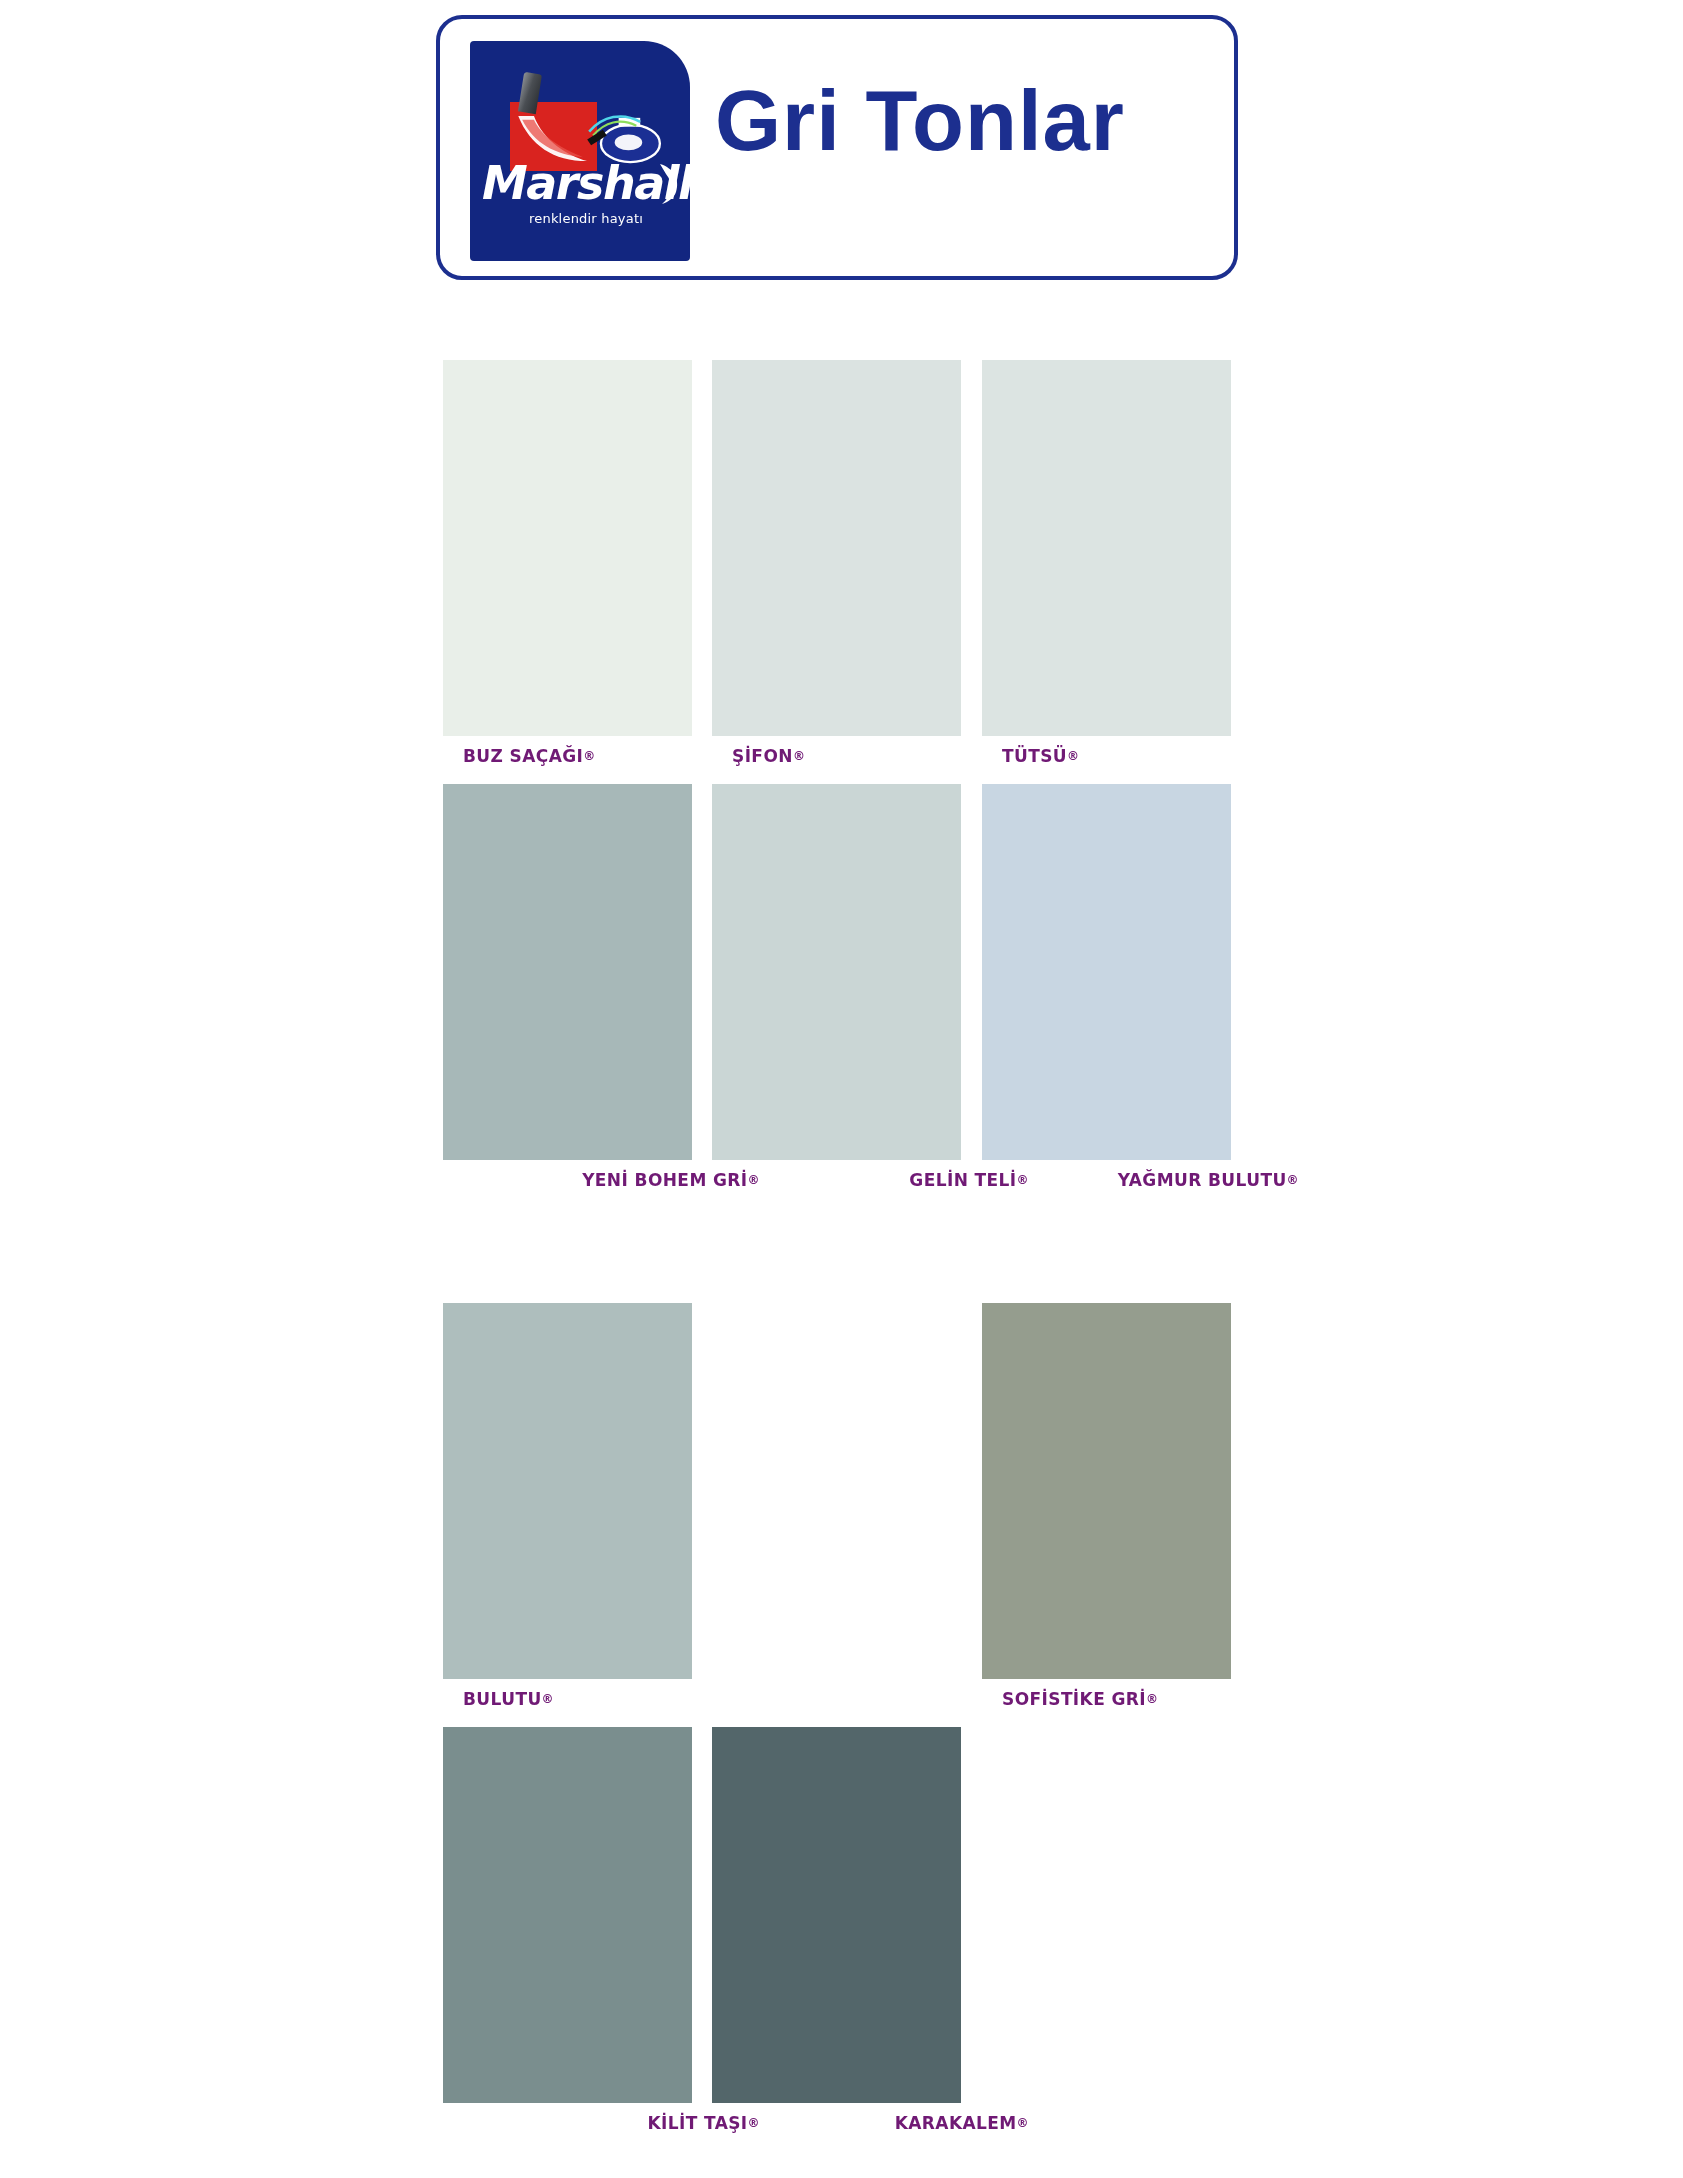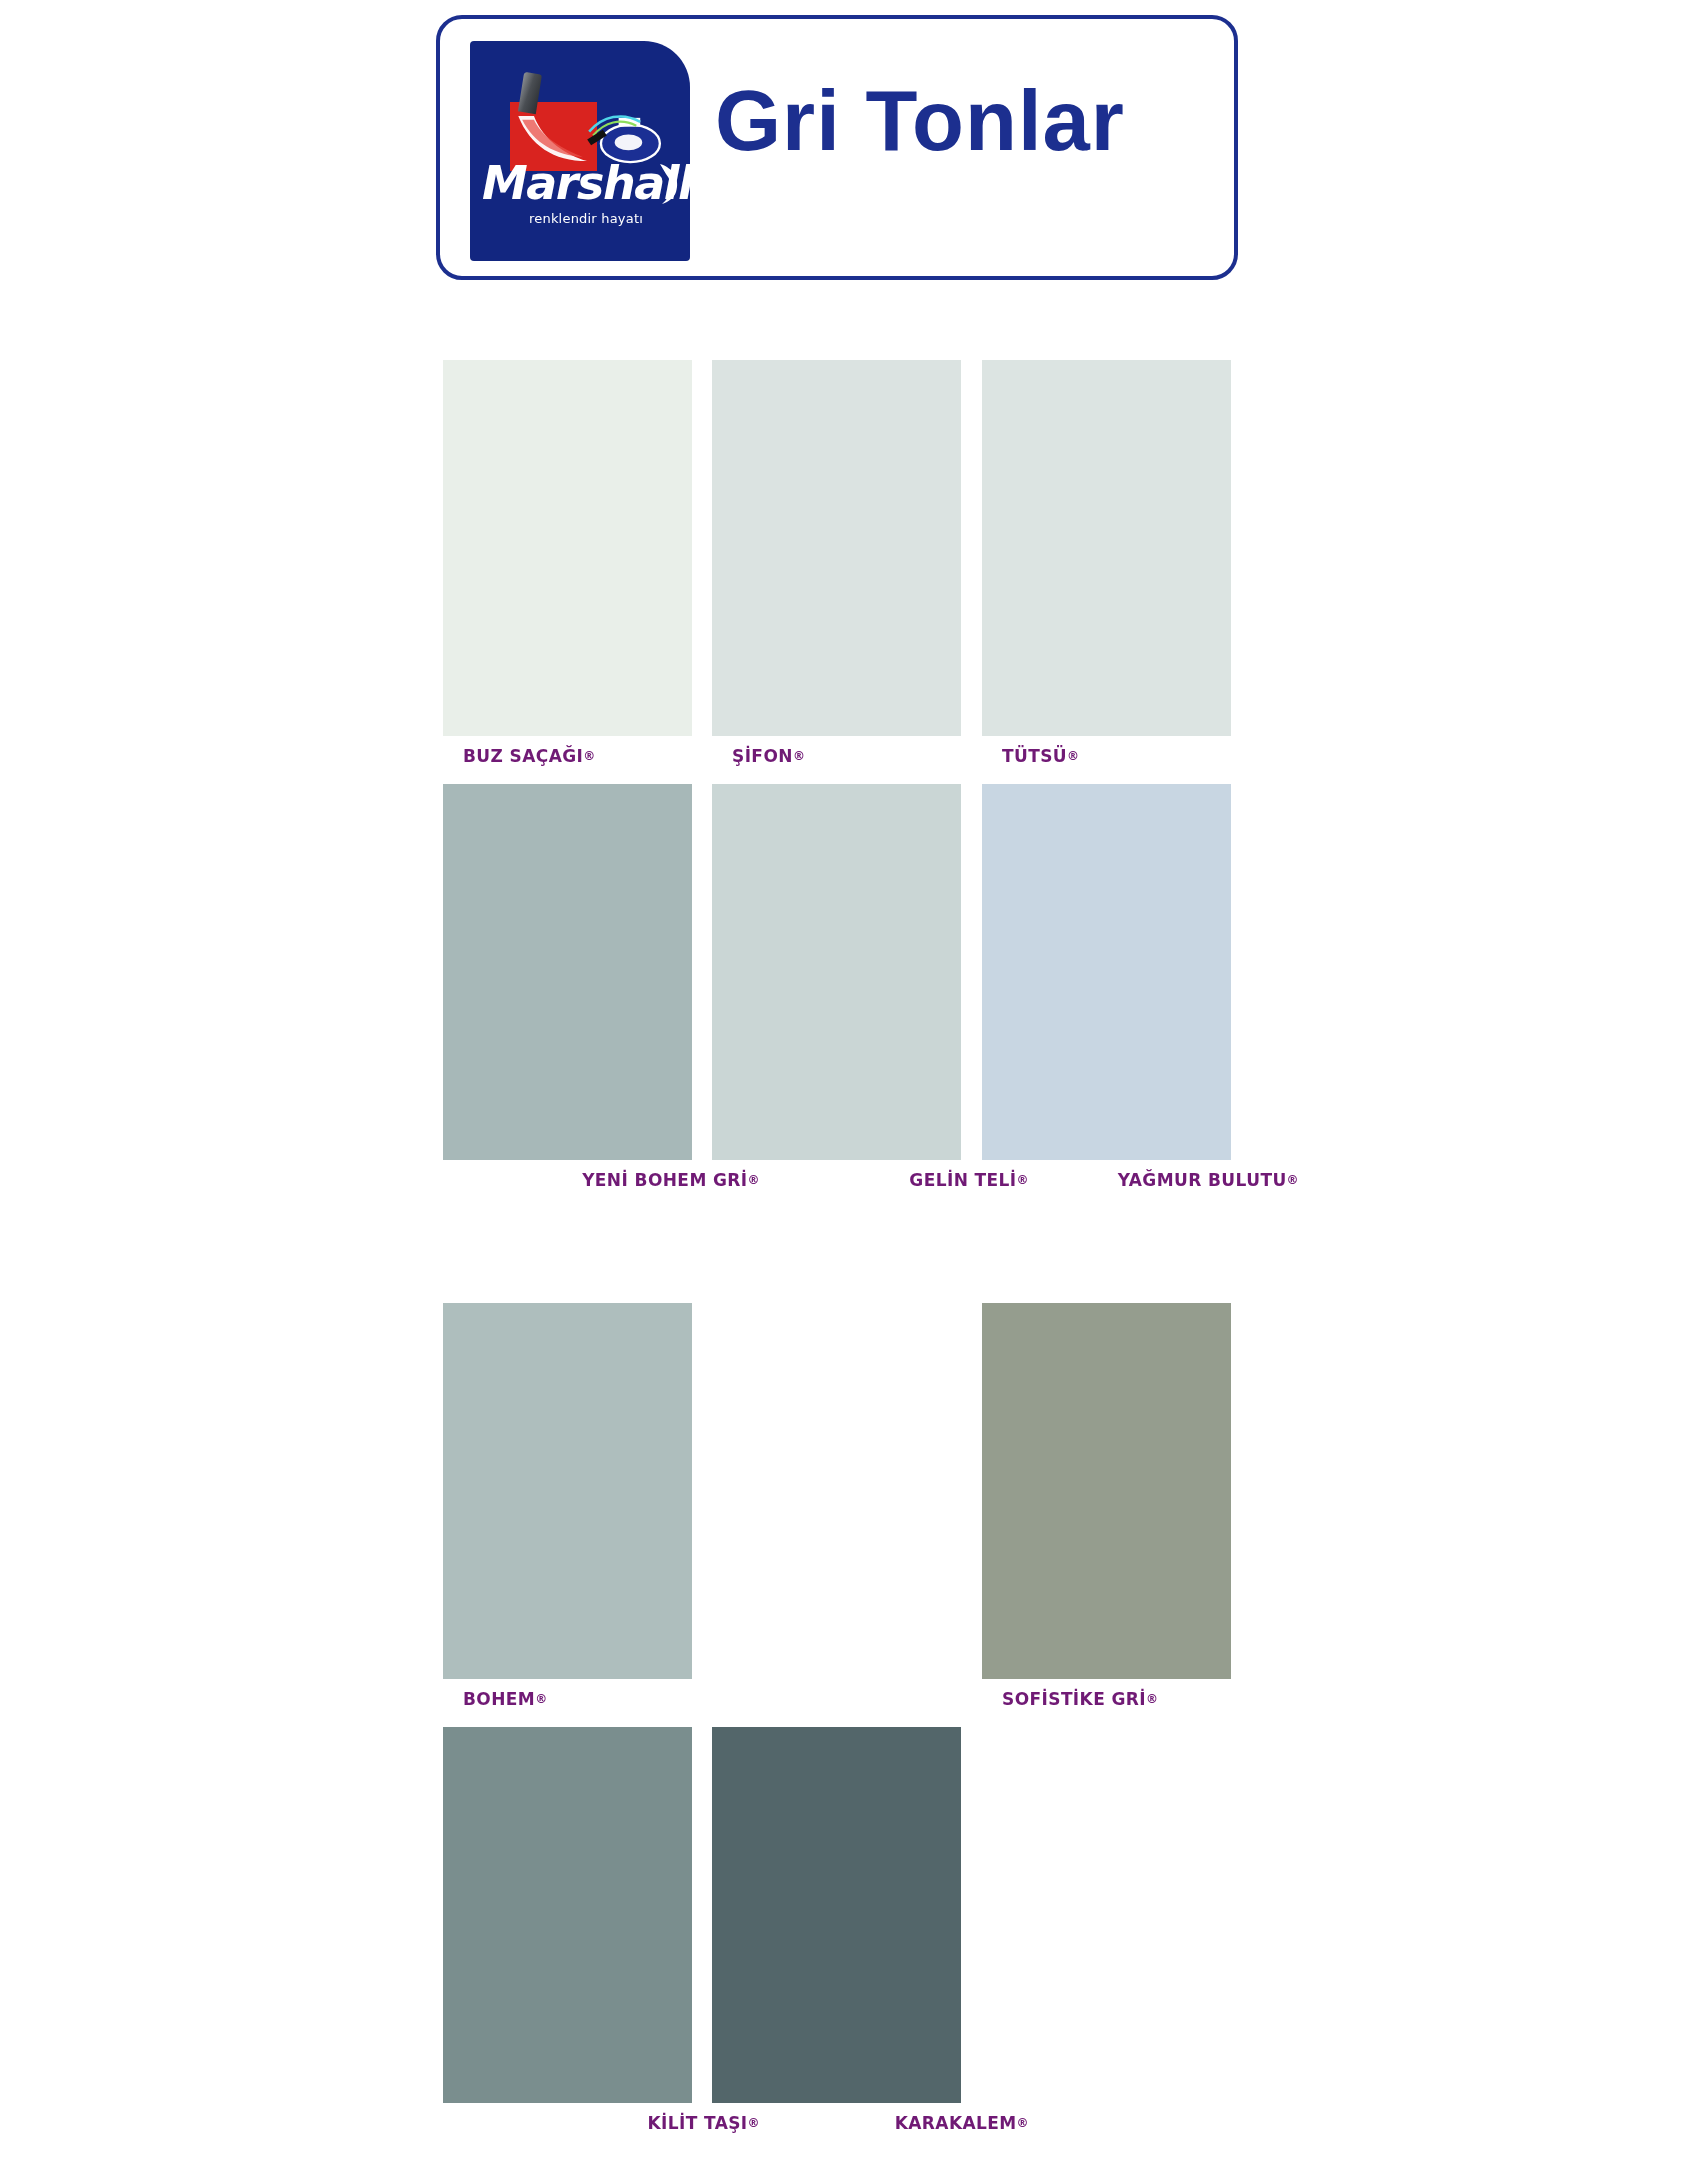--- a/index.html
+++ b/index.html
@@ -239,21 +239,21 @@
         <div class="swatch-label"><span>YAĞMUR BULUTU</span><span class="reg">®</span></div>
       </div>
     </div>
   </div>
 
   <div class="group" id="group-2">
 
     <div class="swatch-row">
       <div class="swatch col-0">
         <div class="swatch-chip" style="background: rgb(174, 190, 189);"></div>
-        <div class="swatch-label"><span>BOHEM</span><span class="reg">®</span></div>
+        <div class="swatch-label"><span>BULUTU</span><span class="reg">®</span></div>
       </div>
       <div class="swatch col-2">
         <div class="swatch-chip" style="background: rgb(149, 157, 142);"></div>
         <div class="swatch-label"><span>SOFİSTİKE GRİ</span><span class="reg">®</span></div>
       </div>
     </div>
 
     <div class="swatch-row row-tall">
       <div class="swatch col-0">
         <div class="swatch-chip" style="background: rgb(122, 142, 142);"></div>

